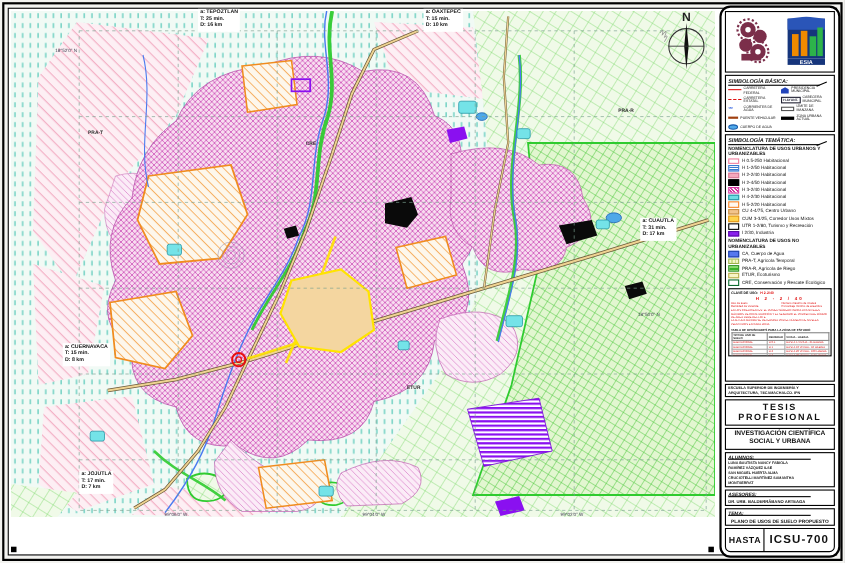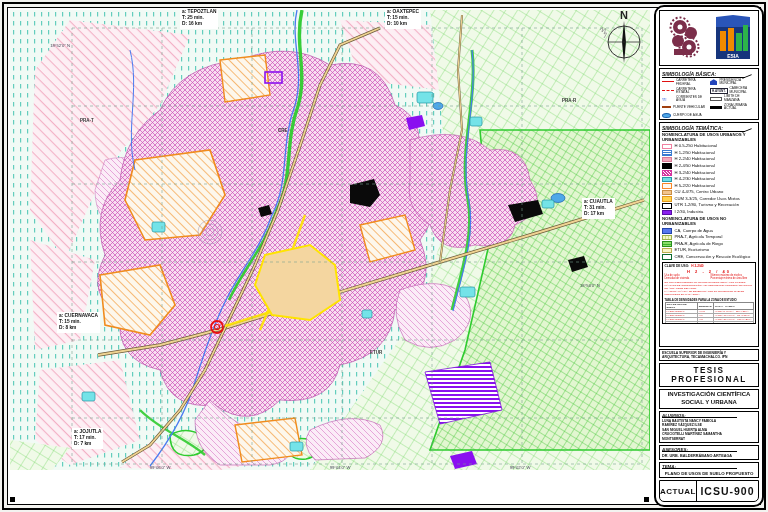--- a/index.html
+++ b/index.html
@@ -503,18 +503,18 @@
       <div class="blk-label">ASESORES:</div>
       <div class="asesor-name">DR. URB. BALDERRÁBANO ARTEAGA</div>
     </div>
 
     <div class="box">
       <div class="blk-label">TEMA:</div>
       <div class="tema-text">PLANO DE USOS DE SUELO PROPUESTO</div>
     </div>
 
     <div class="box clave-row">
-      <div class="clave-cell">ACTUAL</div>
-      <div class="code-cell">ICSU-900</div>
+      <div class="clave-cell">HASTA</div>
+      <div class="code-cell">ICSU-700</div>
     </div>
 
   </div>
 </div>
 
 </body></html>

